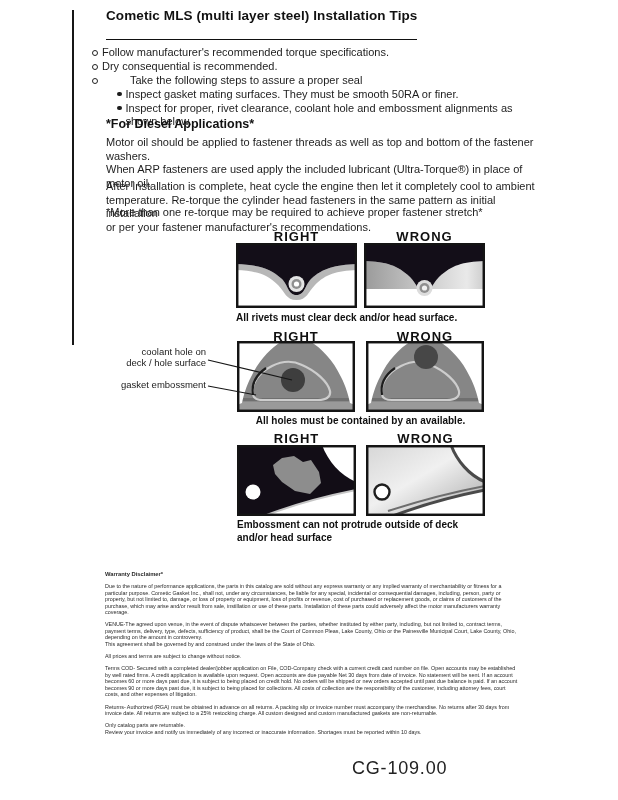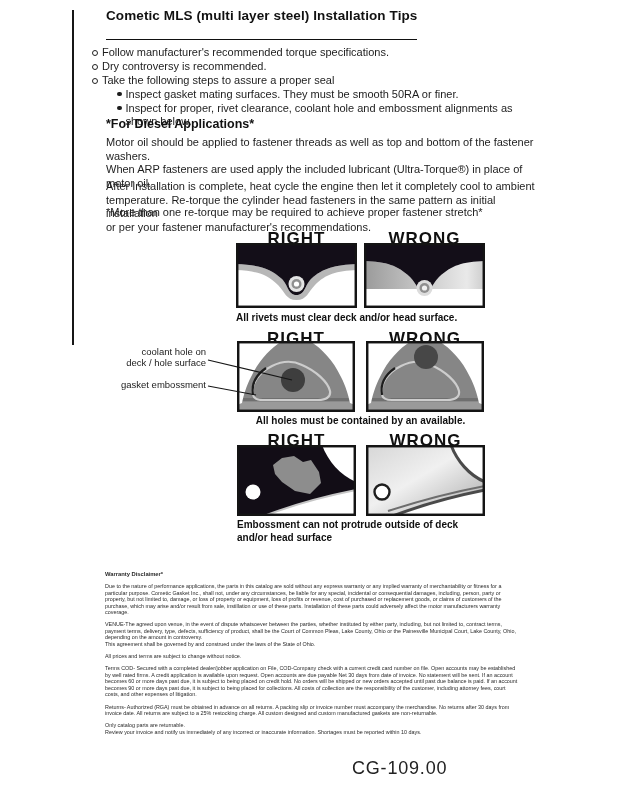--- a/index.html
+++ b/index.html
@@ -10,21 +10,21 @@
   .abs{position:absolute;}
   #title{
     left:106px;top:8px;font-size:13.5px;font-weight:bold;color:#111;
     border-bottom:1.6px solid #111;padding-bottom:16px;letter-spacing:.1px;
   }
   .bullet-row{display:flex;align-items:flex-start;font-size:11px;line-height:13px;color:#1d1d1d;}
   .b-marker{width:4px;height:4px;border:1.1px solid #222;border-radius:50%;margin:3.5px 4px 0 0;flex:0 0 auto;}
   .sb-marker{width:4.5px;height:4.5px;background:#1d1d1d;border-radius:50%;margin:3.5px 4px 0 0;flex:0 0 auto;}
   #diesel-heading{left:106px;top:117px;font-size:12.5px;font-weight:bold;color:#111;}
   .para{left:106px;width:430px;font-size:11px;line-height:13.6px;white-space:pre-line;color:#1d1d1d;}
-  .dg-header{font-size:17px;font-weight:700;letter-spacing:1px;color:#101010;text-align:center;}
+  .dg-header{font-size:13px;font-weight:700;letter-spacing:1px;color:#101010;text-align:center;}
   .dg-caption{font-size:10px;font-weight:700;color:#101010;line-height:12.5px;white-space:pre-line;}
   .panel{display:block;}
   .small-label{font-size:9.5px;line-height:10.8px;color:#1b1b1b;text-align:right;white-space:pre-line;}
   #disclaimer{left:105px;top:571px;width:414px;font-size:5.4px;line-height:6.4px;color:#2a2a2a;}
   #disclaimer .d-head{font-weight:bold;font-size:5.8px;margin:0 0 6px 0;}
   #disclaimer p{margin:0 0 6px 0;white-space:pre-line;}
   #footer{left:352px;top:758px;font-size:18px;letter-spacing:.8px;color:#222;}
   #margin-line{left:72px;top:10px;width:1.5px;height:335px;background:#171717;}
 </style>
 </head>
@@ -35,23 +35,23 @@
   <div id="margin-line" class="abs"></div>
 
   <div id="title" class="abs">Cometic MLS (multi layer steel) Installation Tips</div>
 
   <div class="abs bullet-row" style="left:92px;top:46px;width:440px;">
     <span class="b-marker"></span>
     <span>Follow manufacturer's recommended torque specifications.</span>
   </div>
   <div class="abs bullet-row" style="left:92px;top:60px;width:440px;">
     <span class="b-marker"></span>
-    <span>Dry controversy is recommended.</span>
+    <span>Dry consequential is recommended.</span>
   </div>
-  <div class="abs bullet-row" style="left:92px;top:74px;width:440px;">
+  <div class="abs bullet-row" style="left:92px;top:74px;width:440px;gap:28px;">
     <span class="b-marker"></span>
     <span>Take the following steps to assure a proper seal</span>
   </div>
   <div class="abs bullet-row" style="left:117px;top:88px;width:420px;">
     <span class="sb-marker"></span>
     <span>Inspect gasket mating surfaces.  They must be smooth 50RA or finer.</span>
   </div>
   <div class="abs bullet-row" style="left:117px;top:102px;width:420px;">
     <span class="sb-marker"></span>
     <span>Inspect for proper, rivet clearance, coolant hole and embossment alignments as shown below.</span>

